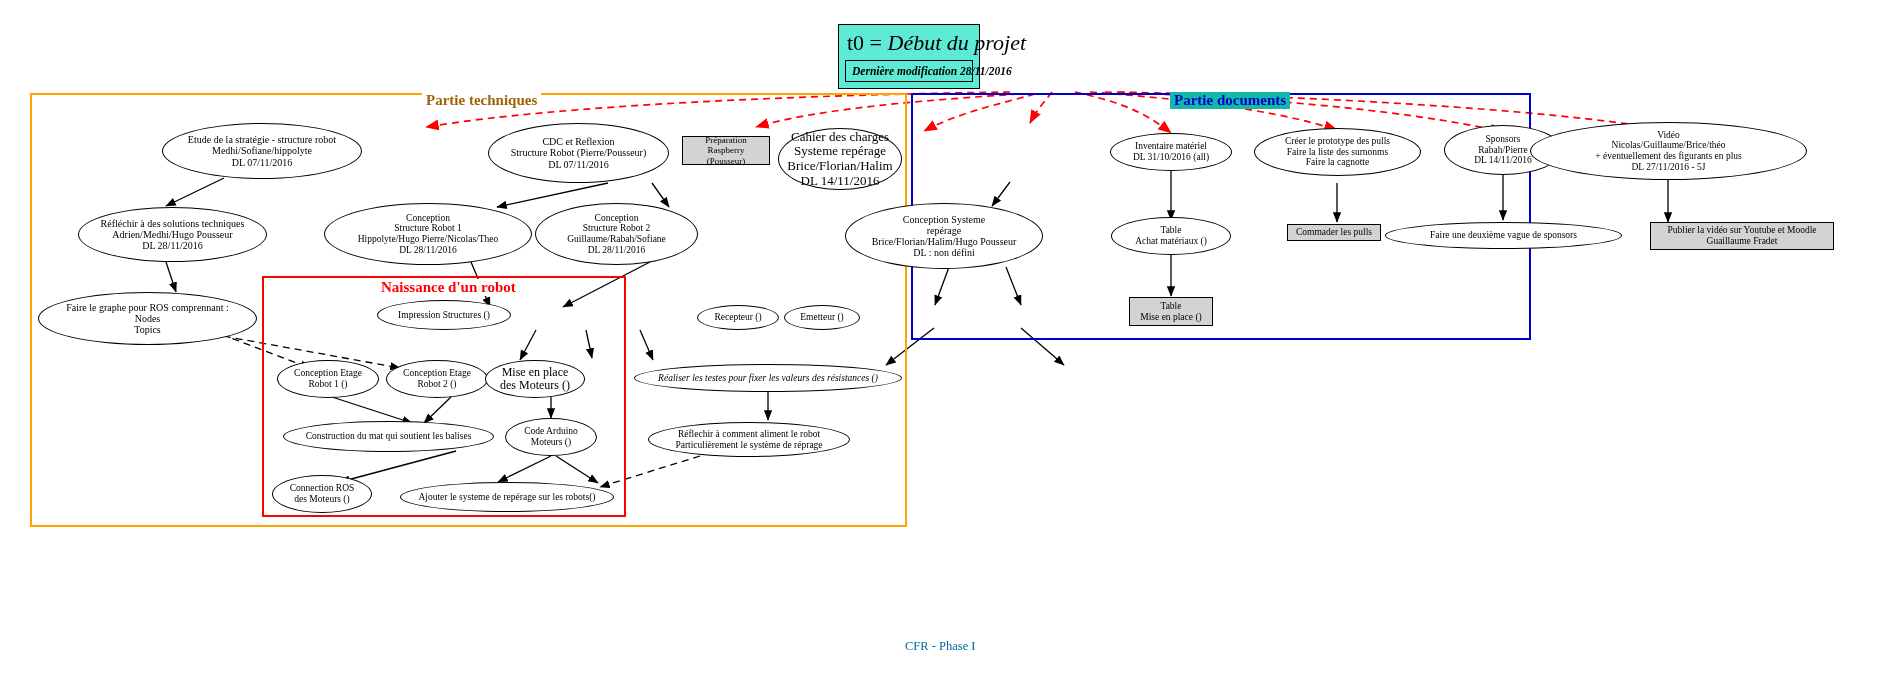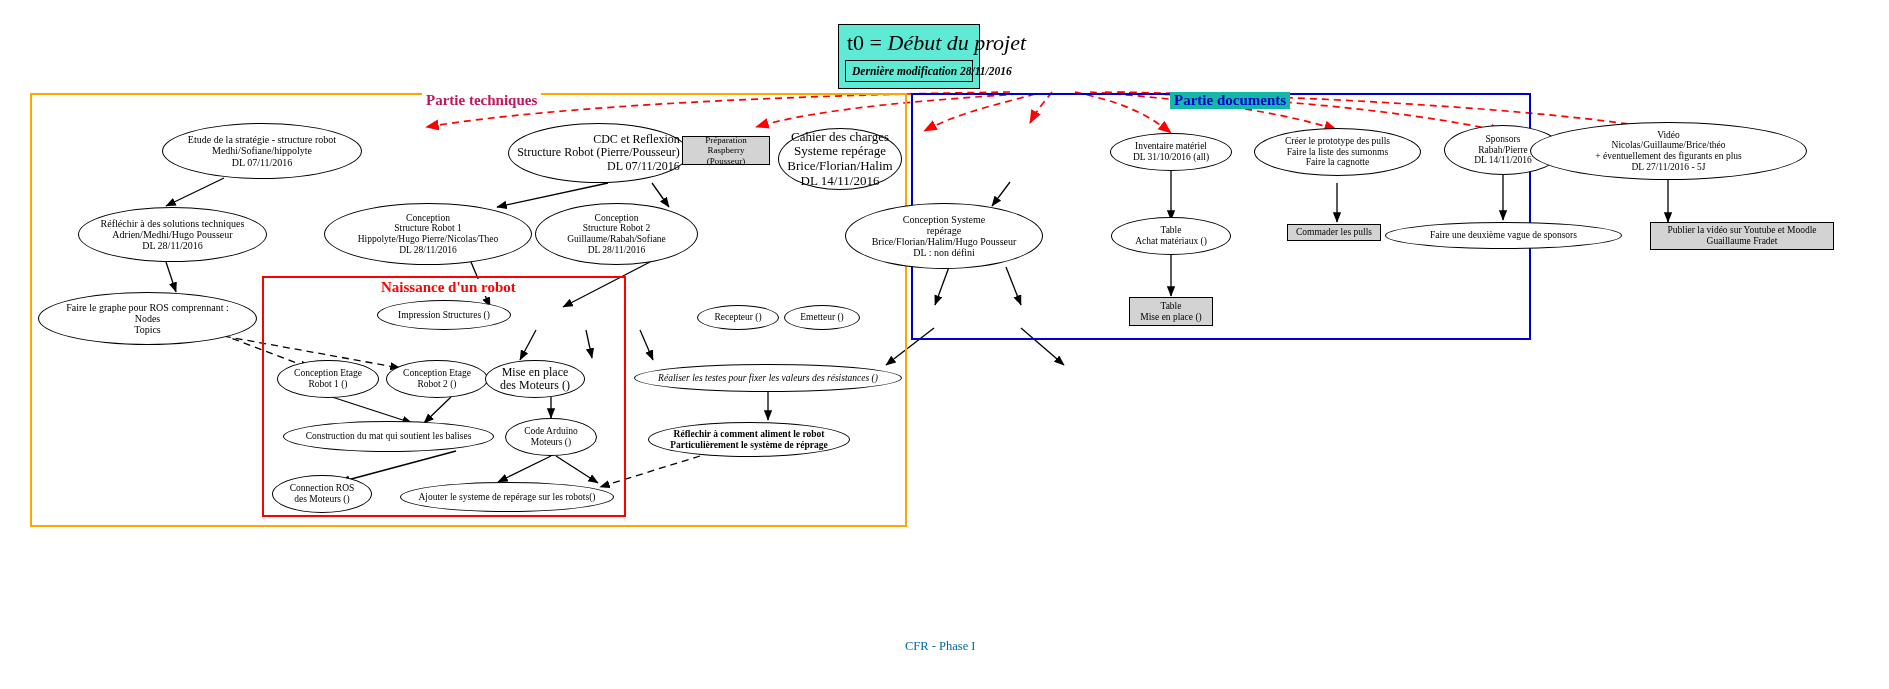--- a/index.html
+++ b/index.html
@@ -8,21 +8,21 @@
   #edges{position:absolute;left:0;top:0;width:1889px;height:689px;pointer-events:none;}
 
   
   .cluster{position:absolute;box-sizing:border-box;background:transparent;}
   .cluster-label{position:absolute;font-weight:bold;font-size:15px;white-space:nowrap;}
 
   #cluster-technique{border:2px solid #FFA500;}
   #cluster-documents{border:2px solid #0000CC;}
   #cluster-robot{border:2px solid #FF0000;}
 
-  .lbl-orange{color:#be185d;}
+  .lbl-orange{color:#a16207;}
   .lbl-blue{color:#0000CC;}
   .lbl-red{color:#FF0000;}
 
   
   .node{position:absolute;box-sizing:border-box;display:flex;align-items:center;
         justify-content:center;text-align:center;line-height:1.12;color:#000;}
   .ellipse{border:1px solid #000;border-radius:50%;background:#fff;}
   .boxnode{border:1px solid #000;background:#d3d3d3;}
   .node .txt{display:block;padding:0 4px;}
 
@@ -125,21 +125,21 @@
       <span>Réfléchir à des solutions techniques</span><br><span>Adrien/Medhi/Hugo Pousseur</span><br><span>DL 28/11/2016</span>
     </span>
   </div>
 
   <div class="node ellipse" style="left:38px;top:292px;width:219px;height:53px;font-size:10px;">
     <span class="txt">
       <span>Faire le graphe pour ROS comprennant :</span><br><span>Nodes</span><br><span>Topics</span>
     </span>
   </div>
 
-  <div class="node ellipse" style="left:508px;top:123px;width:181px;height:60px;font-size:12px;text-align:right;">
+  <div class="node ellipse" style="left:488px;top:123px;width:181px;height:60px;font-size:10px;">
     <span class="txt">
       <span>CDC et Reflexion</span><br><span>Structure Robot (Pierre/Pousseur)</span><br><span>DL 07/11/2016</span>
     </span>
   </div>
 
   <div class="node boxnode" style="left:682px;top:136px;width:88px;height:29px;font-size:9px;">
     <span class="txt">
       <span>Préparation Raspberry</span><br><span>(Pousseur)</span>
     </span>
   </div>
@@ -215,21 +215,21 @@
   </div>
 
   <div class="node ellipse" style="left:784px;top:305px;width:76px;height:25px;font-size:9.5px;">
     <span class="txt">Emetteur ()</span>
   </div>
 
   <div class="node ellipse" style="left:634px;top:364px;width:268px;height:28px;font-size:9.5px;font-style:italic;">
     <span class="txt">Réaliser les testes pour fixer les valeurs des résistances ()</span>
   </div>
 
-  <div class="node ellipse" style="left:648px;top:422px;width:202px;height:35px;font-size:9.5px;font-weight:bold;">
+  <div class="node ellipse" style="left:648px;top:422px;width:202px;height:35px;font-size:9.5px;">
     <span class="txt">
       <span>Réflechir à comment aliment le robot</span><br><span>Particulièrement le système de réprage</span>
     </span>
   </div>
 
   <div class="node ellipse" style="left:1110px;top:133px;width:122px;height:38px;font-size:9.5px;">
     <span class="txt">
       <span>Inventaire matériel</span><br><span>DL 31/10/2016 (all)</span>
     </span>
   </div>

